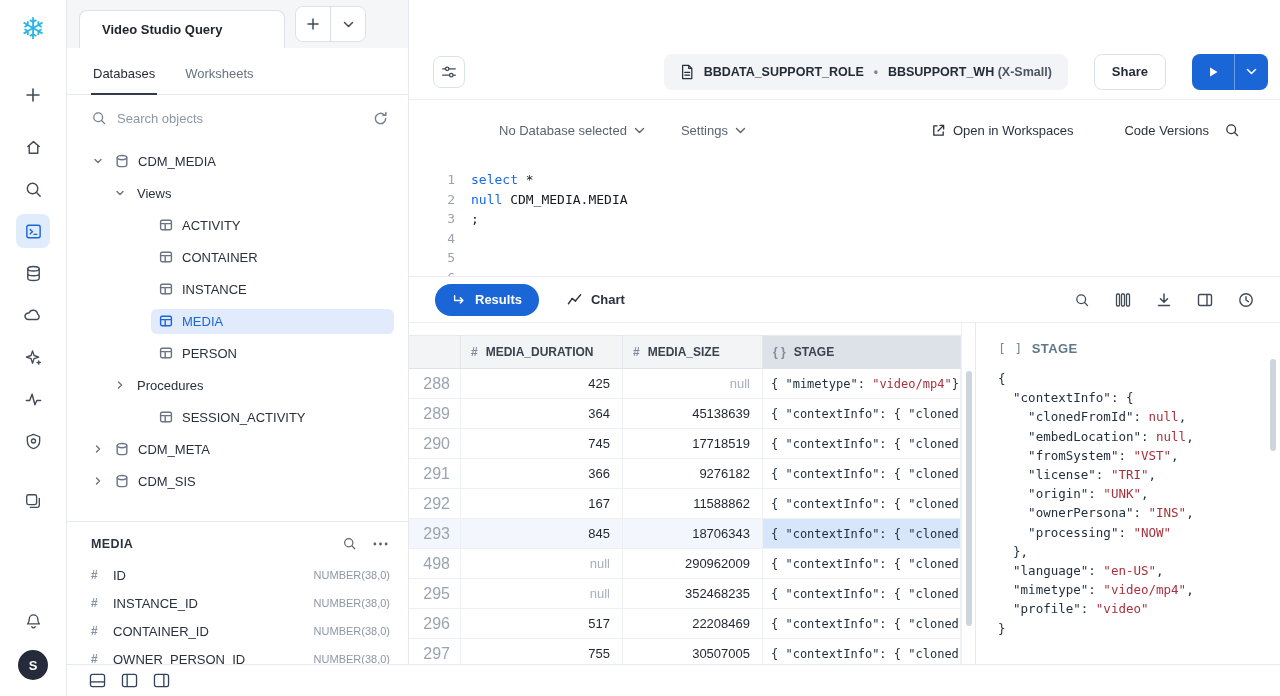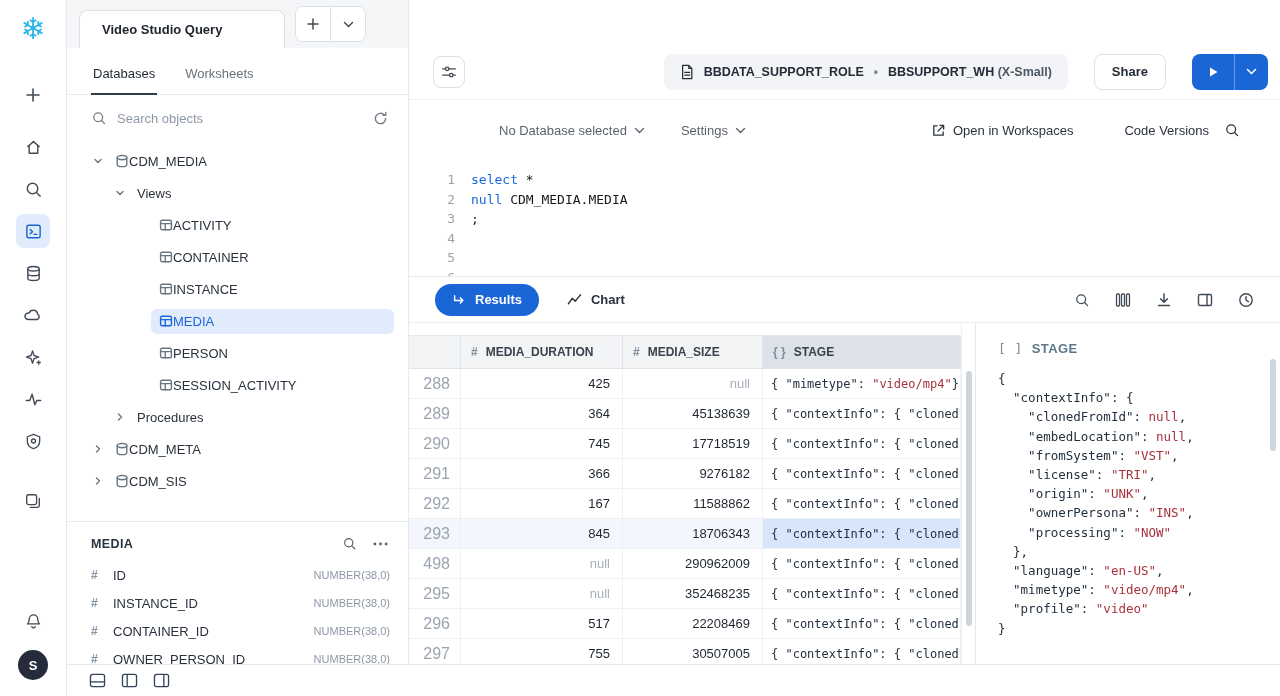--- a/index.html
+++ b/index.html
@@ -29,21 +29,21 @@
   .side-tabs{display:flex;gap:26px;padding:0 24px;border-bottom:1px solid #E9ECEF;flex-shrink:0}
   .side-tab{padding:18px 2px 13px;color:#68727F;font-weight:500;position:relative;cursor:default}
   .side-tab.active{color:#1F2733;font-weight:400}
   .side-tab.active:after{content:"";position:absolute;left:0;right:0;bottom:-1px;height:2px;background:#303A4B}
   .search-row{display:flex;align-items:center;gap:10px;padding:15px 20px 11px 24px;flex-shrink:0;color:#747E8B}
   .search-row input{border:none;outline:none;flex:1;font-size:13px;font-family:inherit;color:#20262E;background:transparent}
   .search-row input::placeholder{color:#8D97A5}
   .tree{flex:1;overflow:hidden;padding:8px 0 0 22px}
   .tree-item{display:flex;align-items:center;height:32px}
   .t-chev{width:18px;display:flex;justify-content:center;color:#6A7482;flex-shrink:0}
-  .pill{flex:1;display:flex;align-items:center;padding:5px 8px;border-radius:6px;margin-right:14px;color:#28313D;min-width:0}
+  .pill{flex:1;display:flex;align-items:center;gap:9px;padding:5px 8px;border-radius:6px;margin-right:14px;color:#28313D;min-width:0}
   .tree-item.selected .pill{background:#E1EBFB;color:#1B66D6;font-weight:500}
   .t-icon{color:#6A7482;display:flex;flex-shrink:0}
   .tree-item.selected .t-icon{color:#1B66D6}
   .t-label{white-space:nowrap;overflow:hidden}
   .object-panel{border-top:1px solid #E9ECEF;flex-shrink:0;height:175px;padding-top:14px}
   .op-head{display:flex;align-items:center;padding:0 20px 10px 24px;color:#2A3340;font-weight:700;font-size:12.5px;letter-spacing:.4px}
   .op-icons{margin-left:auto;display:flex;align-items:center;gap:16px;color:#59636F}
   .op-row{display:flex;align-items:center;height:28px;padding:0 18px 0 24px}
   .op-hash{color:#8593A5;width:22px;font-weight:700;font-size:12px}
   .op-name{color:#28313D}
@@ -298,40 +298,40 @@
           <span class="pill">
             <span class="t-icon">
               <svg width="14" height="14" viewBox="0 0 14 14">
                 <rect x="1.6" y="2.2" width="10.8" height="9.6" rx="1.5" fill="none" stroke="currentColor" stroke-width="1.4" stroke-linecap="round" stroke-linejoin="round"></rect>
                 <path d="M1.6 5.6 H12.4 M6.2 5.6 V11.8" fill="none" stroke="currentColor" stroke-width="1.4" stroke-linecap="round" stroke-linejoin="round"></path>
               </svg>
             </span>
             <span class="t-label">PERSON</span>
           </span>
         </div>
-        <div class="tree-item" style="padding-left: 44px;">
-          <span class="t-chev"></span>
-          <span class="pill">
-            <span class="t-icon">
-              <svg width="14" height="14" viewBox="0 0 14 14">
-                <rect x="1.6" y="2.2" width="10.8" height="9.6" rx="1.5" fill="none" stroke="currentColor" stroke-width="1.4" stroke-linecap="round" stroke-linejoin="round"></rect>
-                <path d="M1.6 5.6 H12.4 M6.2 5.6 V11.8" fill="none" stroke="currentColor" stroke-width="1.4" stroke-linecap="round" stroke-linejoin="round"></path>
-              </svg>
-            </span>
-            <span class="t-label">SESSION_ACTIVITY</span>
-          </span>
-        </div>
         <div class="tree-item" style="padding-left: 22px;">
           <span class="t-chev">
             <svg width="10" height="10" viewBox="0 0 10 10">
               <path d="M3.5 2 L6.5 5 L3.5 8" fill="none" stroke="currentColor" stroke-width="1.4" stroke-linecap="round" stroke-linejoin="round"></path>
             </svg>
           </span>
           <span class="pill">
             <span class="t-label">Procedures</span>
+          </span>
+        </div>
+        <div class="tree-item" style="padding-left: 44px;">
+          <span class="t-chev"></span>
+          <span class="pill">
+            <span class="t-icon">
+              <svg width="14" height="14" viewBox="0 0 14 14">
+                <rect x="1.6" y="2.2" width="10.8" height="9.6" rx="1.5" fill="none" stroke="currentColor" stroke-width="1.4" stroke-linecap="round" stroke-linejoin="round"></rect>
+                <path d="M1.6 5.6 H12.4 M6.2 5.6 V11.8" fill="none" stroke="currentColor" stroke-width="1.4" stroke-linecap="round" stroke-linejoin="round"></path>
+              </svg>
+            </span>
+            <span class="t-label">SESSION_ACTIVITY</span>
           </span>
         </div>
         <div class="tree-item" style="padding-left: 0px;">
           <span class="t-chev">
             <svg width="10" height="10" viewBox="0 0 10 10">
               <path d="M3.5 2 L6.5 5 L3.5 8" fill="none" stroke="currentColor" stroke-width="1.4" stroke-linecap="round" stroke-linejoin="round"></path>
             </svg>
           </span>
           <span class="pill">
             <span class="t-icon">

